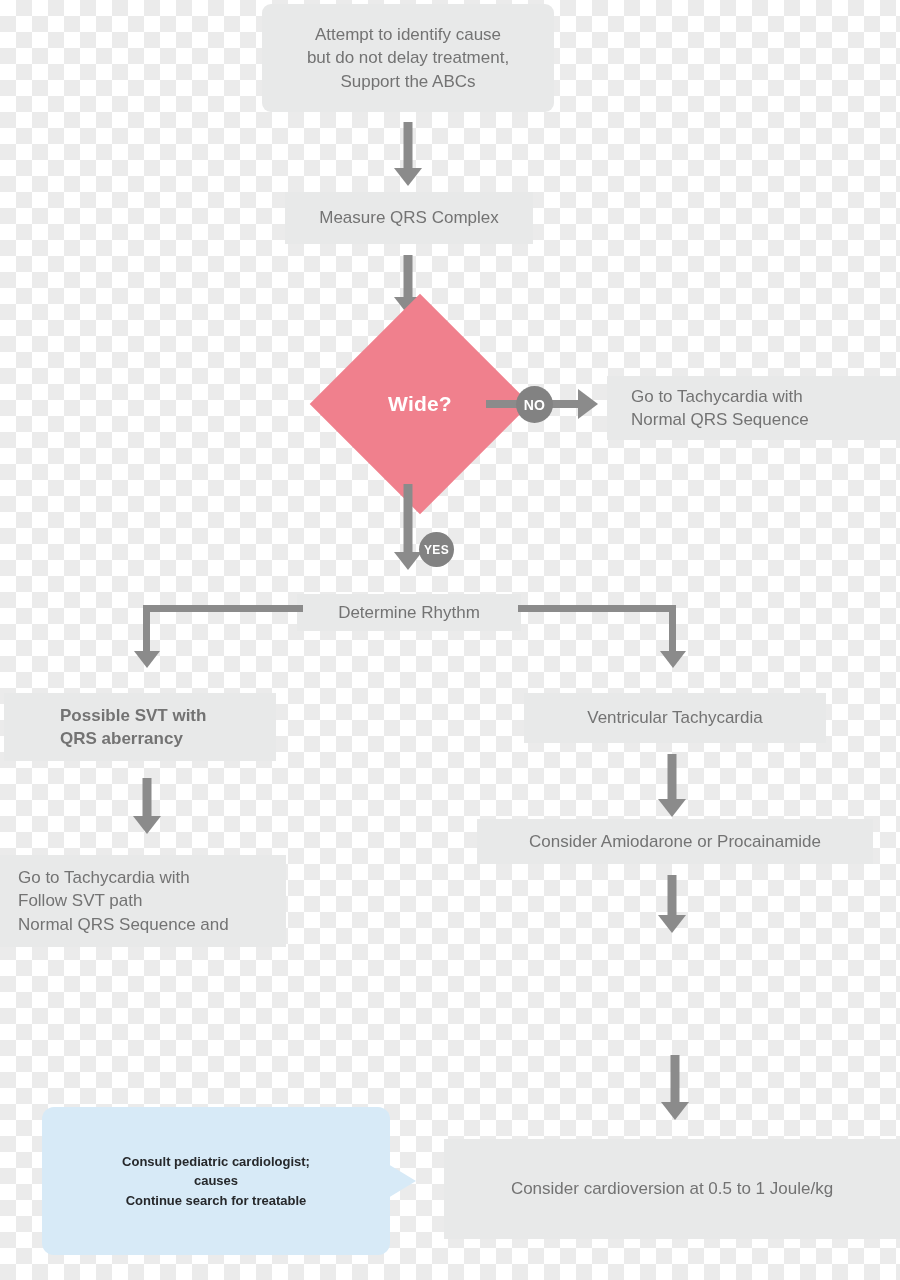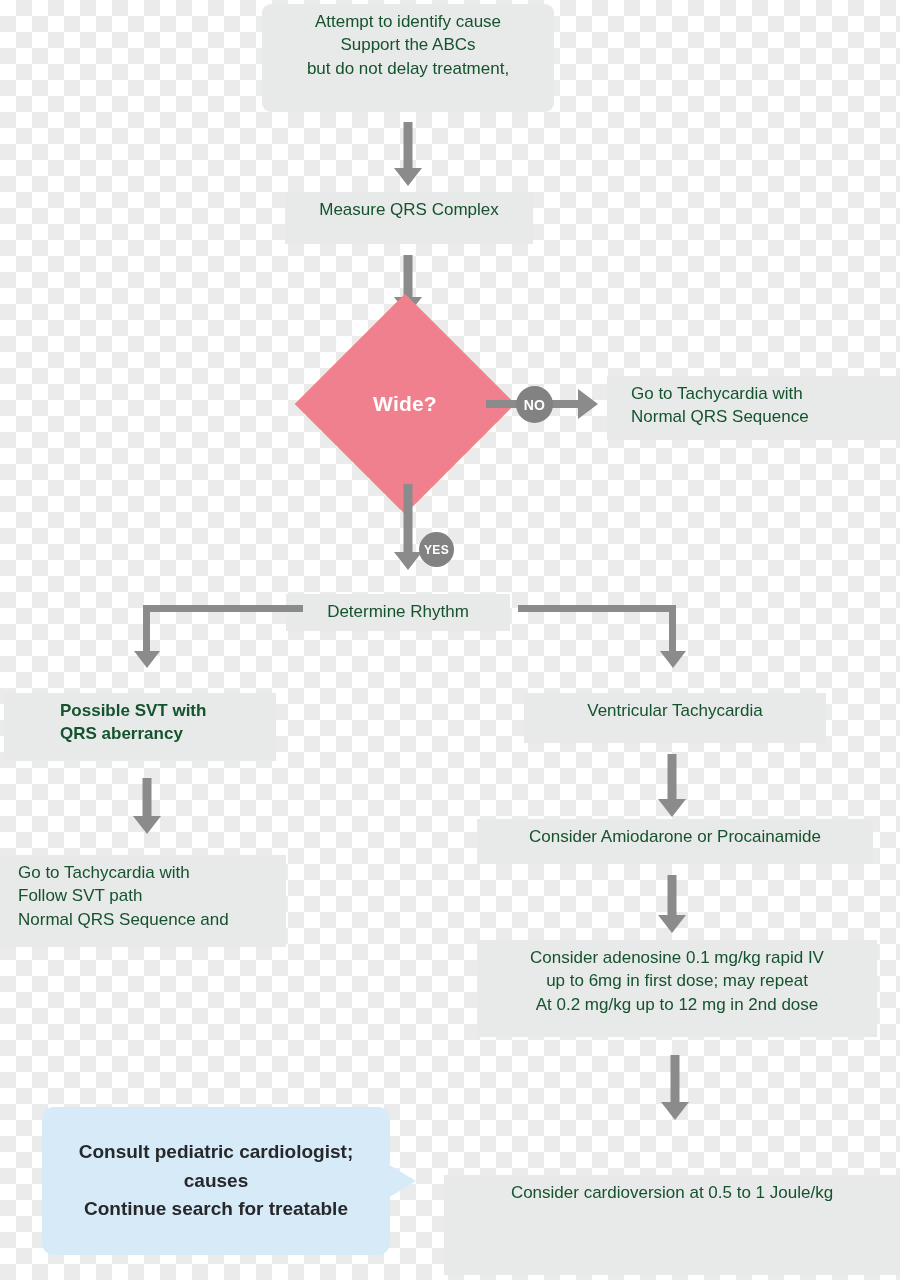--- a/index.html
+++ b/index.html
@@ -18,22 +18,23 @@
     background-image:
       linear-gradient(45deg, #ebebeb 25%, transparent 25%, transparent 75%, #ebebeb 75%),
       linear-gradient(45deg, #ebebeb 25%, transparent 25%, transparent 75%, #ebebeb 75%);
     background-size: 32px 32px;
     background-position: 0 0, 16px 16px;
   }
 
   .node {
     position: absolute;
     background: #e8e9e9;
-    color: #14532d;
-    display: flex;
+    color: #737373;
+    display: flex;
+    align-items: center;
     justify-content: center;
     text-align: center;
     box-sizing: border-box;
     line-height: 1.38;
     font-size: 17px;
     padding: 6px 10px;
   }
   .node.bold { font-weight: bold; }
   .node.left { text-align: left; justify-content: flex-start; }
   .node.rounded { border-radius: 9px; }
@@ -135,21 +136,21 @@
   .callout {
     position: absolute;
     background: #d7eaf7;
     border-radius: 12px;
     display: flex;
     align-items: center;
     justify-content: center;
     text-align: center;
     color: #26282b;
     font-weight: bold;
-    font-size: 19px;
+    font-size: 13px;
     line-height: 1.5;
     padding: 10px 2px;
     box-sizing: border-box;
   }
   .callout .tail {
     position: absolute;
     right: -26px;
     top: 50%;
     transform: translateY(-50%);
     width: 0; height: 0;
@@ -159,40 +160,40 @@
   }
 </style>
 </head>
 <body>
 
 <div id="canvas">
 
   <div class="node rounded" style="left:262px; top:4px; width:292px; height:108px;">
     <div>
       <div>Attempt to identify cause</div>
+      <div>but do not delay treatment,</div>
       <div>Support the ABCs</div>
-      <div>but do not delay treatment,</div>
     </div>
   </div>
 
   <div class="arrow-v" style="left:408px; top:122px;">
     <div class="shaft" style="height:46px;"></div>
     <div class="head" style="top:46px;"></div>
   </div>
 
   <div class="node" style="left:285px; top:192px; width:248px; height:52px;">
     <span>Measure QRS Complex</span>
   </div>
 
   <div class="arrow-v" style="left:408px; top:255px;">
     <div class="shaft" style="height:42px;"></div>
     <div class="head" style="top:42px;"></div>
   </div>
 
-  <div class="diamond-wrap" style="left:327px; top:326px; width:156px; height:156px;">
+  <div class="diamond-wrap" style="left:342px; top:326px; width:156px; height:156px;">
     <div class="diamond-shape"></div>
     <span class="diamond-label">Wide?</span>
   </div>
 
   <div class="arrow-h" style="left:486px; top:404px; width:110px;">
     <div class="shaft-h" style="width:94px;"></div>
     <div class="head-h" style="left:92px;"></div>
   </div>
   <div class="badge" style="left:516px; top:386px; width:37px; height:37px; font-size:14px;">
     <span>NO</span>
@@ -206,21 +207,21 @@
   </div>
 
   <div class="arrow-v" style="left:408px; top:484px;">
     <div class="shaft" style="height:68px;"></div>
     <div class="head" style="top:68px;"></div>
   </div>
   <div class="badge" style="left:391px; top:532px; width:35px; height:35px; font-size:12px;margin-left:28px;">
     <span>YES</span>
   </div>
 
-  <div class="node" style="left:286px; top:594px; width:224px; height:37px;">
+  <div class="node" style="left:297px; top:594px; width:224px; height:37px;">
     <span>Determine Rhythm</span>
   </div>
 
   <div class="elbow" style="left:143px; top:605px; width:160px; height:65px;">
     <div class="h-seg" style="left:0; top:0; width:160px;"></div>
     <div class="v-seg" style="left:0; top:0; height:48px;"></div>
     <div class="e-head" style="left:-9px; top:46px;"></div>
   </div>
 
   <div class="elbow" style="left:518px; top:605px; width:158px; height:65px;">
@@ -260,34 +261,27 @@
 
   <div class="node" style="left:477px; top:819px; width:396px; height:45px;">
     <span>Consider Amiodarone or Procainamide</span>
   </div>
 
   <div class="arrow-v" style="left:672px; top:875px;">
     <div class="shaft" style="height:40px;"></div>
     <div class="head" style="top:40px;"></div>
   </div>
 
-  <div class="node" style="left:477px; top:940px; width:400px; height:97px;">
-    <div>
-      <div>Consider adenosine 0.1 mg/kg rapid IV</div>
-      <div>up to 6mg in first dose; may repeat</div>
-      <div>At 0.2 mg/kg up to 12 mg in 2nd dose</div>
-    </div>
-  </div>
 
   <div class="arrow-v" style="left:675px; top:1055px;">
     <div class="shaft" style="height:47px;"></div>
     <div class="head" style="top:47px;"></div>
   </div>
 
-  <div class="node" style="left:444px; top:1175px; width:456px; height:100px;">
+  <div class="node" style="left:444px; top:1139px; width:456px; height:100px;">
     <div>
       <div>Consider cardioversion at 0.5 to 1 Joule/kg</div>
     </div>
   </div>
 
   <div class="callout" style="left:42px; top:1107px; width:348px; height:148px;">
     <div>
       <div>Consult pediatric cardiologist;</div>
       <div>causes</div>
       <div>Continue search for treatable</div>

